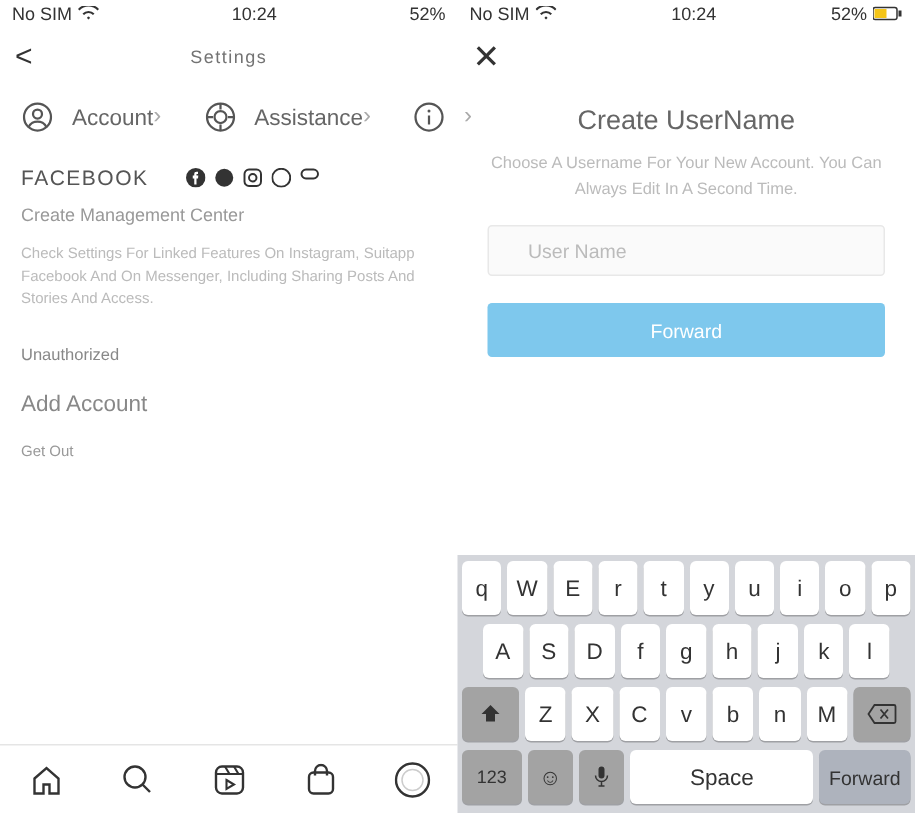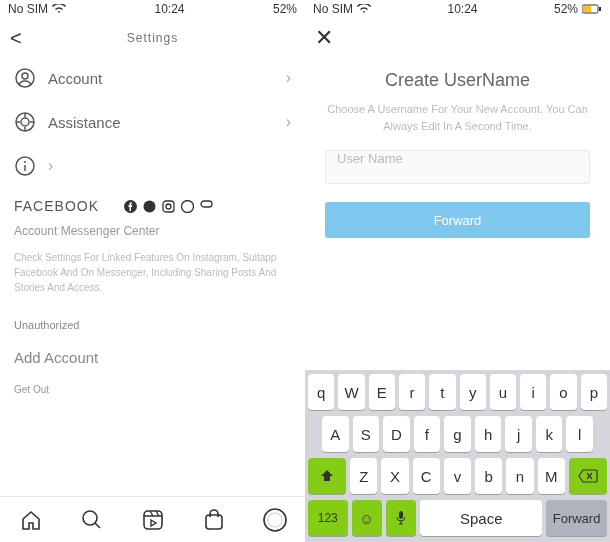--- a/index.html
+++ b/index.html
@@ -4,44 +4,44 @@
 <style>
 *{margin:0;padding:0;box-sizing:border-box;font-family:-apple-system,Helvetica,Arial,sans-serif}
 body{width:610px;height:542px;display:flex;background:#fff;overflow:hidden}
 .pane{width:305px;height:542px;display:flex;flex-direction:column;position:relative}
 .status{height:20px;display:flex;align-items:flex-start;justify-content:space-between;padding:2px 8px;font-size:12px;color:#333}
 .status .l,.status .r{display:flex;align-items:center;gap:4px}
 .hdr{height:36px;display:flex;align-items:center;position:relative;padding:0 10px}
 .back{font-size:20px;color:#333;cursor:pointer}
 .title{position:absolute;left:50%;transform:translateX(-50%);font-size:12px;color:#737373;letter-spacing:1px}
 .close{font-size:22px;color:#333;cursor:pointer;font-weight:300}
-.rows{display:flex;flex-direction:column}
+.rows{display:flex;flex-direction:row}
 .row{display:flex;align-items:center;height:44px;padding:0 14px;cursor:pointer}
 .row .ic{width:22px;height:22px;margin-right:12px;display:flex;align-items:center;justify-content:center}
 .row .lbl{flex:1;font-size:15px;color:#666}
 .row .chev{color:#aaa;font-size:16px}
 .fb{padding:10px 14px 6px;display:flex;align-items:center;gap:6px}
 .fb .h{font-size:14px;color:#555;letter-spacing:1px;margin-right:19px}
 .fb .ci{width:13px;height:13px;display:inline-flex}
 .amc{padding:4px 14px;font-size:12px;color:#999}
 .desc{padding:8px 14px 14px;font-size:10px;color:#bbb;line-height:1.5}
 .sec{padding:10px 14px;font-size:11px;color:#888}
 .add{padding:8px 14px;font-size:15px;color:#888}
 .go{padding:10px 14px;font-size:10px;color:#999}
 .btm{position:absolute;bottom:0;left:0;right:0;height:46px;border-top:1px solid #e5e5e5;display:flex;align-items:center;justify-content:space-around;background:#fff}
 .btm .bi{width:24px;height:24px;display:flex;align-items:center;justify-content:center;cursor:pointer}
 .cu{text-align:center;padding:14px 20px 10px}
 .cu h2{font-size:18px;color:#666;font-weight:400;margin-bottom:10px}
 .cu p{font-size:11px;color:#bbb;line-height:1.5}
-.inp{margin:6px 20px;height:34px;border:1px solid #e8e8e8;background:#fafafa;border-radius:3px;padding:0 11px;font-size:13px;color:#999;display:flex;align-items:flex-start}
+.inp{margin:6px 20px;height:34px;border:1px solid #e8e8e8;background:#fafafa;border-radius:3px;padding:0 26px;font-size:13px;color:#999;display:flex;align-items:center}
 .fwd{margin:12px 20px;height:36px;background:#7ec8ed;border-radius:3px;display:flex;align-items:center;justify-content:center;color:#fff;font-size:13px;cursor:pointer}
 .kb{position:absolute;bottom:0;left:0;right:0;background:#d4d6db;padding:4px 3px}
 .kr{display:flex;gap:4px;margin-bottom:6px;justify-content:center}
 .key{flex:1;height:36px;background:#fff;border-radius:4px;box-shadow:0 1px 0 rgba(0,0,0,.25);display:flex;align-items:center;justify-content:center;font-size:15px;color:#333;cursor:pointer}
-.key.dark{background:#84cc16}
+.key.dark{background:#a3a3a3}
 .key.wide{flex:1.4}
 .key.space{flex:4}
 .key.fwdk{flex:2;background:#aeb3bd;font-size:13px}
 svg{display:block}
 </style>
 </head>
 <body>
 
 <div class="pane">
   <div class="status">
@@ -117,21 +117,21 @@
         <svg width="13" height="13">
           <circle cx="6.5" cy="6.5" r="6" fill="none" stroke="#333" stroke-width="1.3"></circle>
         </svg>
       </span>
     <span class="ci">
         <svg width="13" height="8">
           <rect x="1" y="1" width="11" height="6" rx="3" fill="none" stroke="#333" stroke-width="1.3"></rect>
         </svg>
       </span>
   </div>
-  <div class="amc">Account Messenger Center</div>
+  <div class="amc">Create Management Center</div>
   <div class="desc">Check Settings For Linked Features On Instagram, Suitapp Facebook And On Messenger, Including Sharing Posts And Stories And Access.</div>
   <div class="sec">Unauthorized</div>
   <div class="add">Add Account</div>
   <div class="go">Get Out</div>
   <div class="btm">
     <span class="bi">
         <svg width="22" height="22">
           <path d="M3 10l8-7 8 7v10h-6v-6H9v6H3z" fill="none" stroke="#333" stroke-width="1.6"></path>
         </svg>
       </span>

